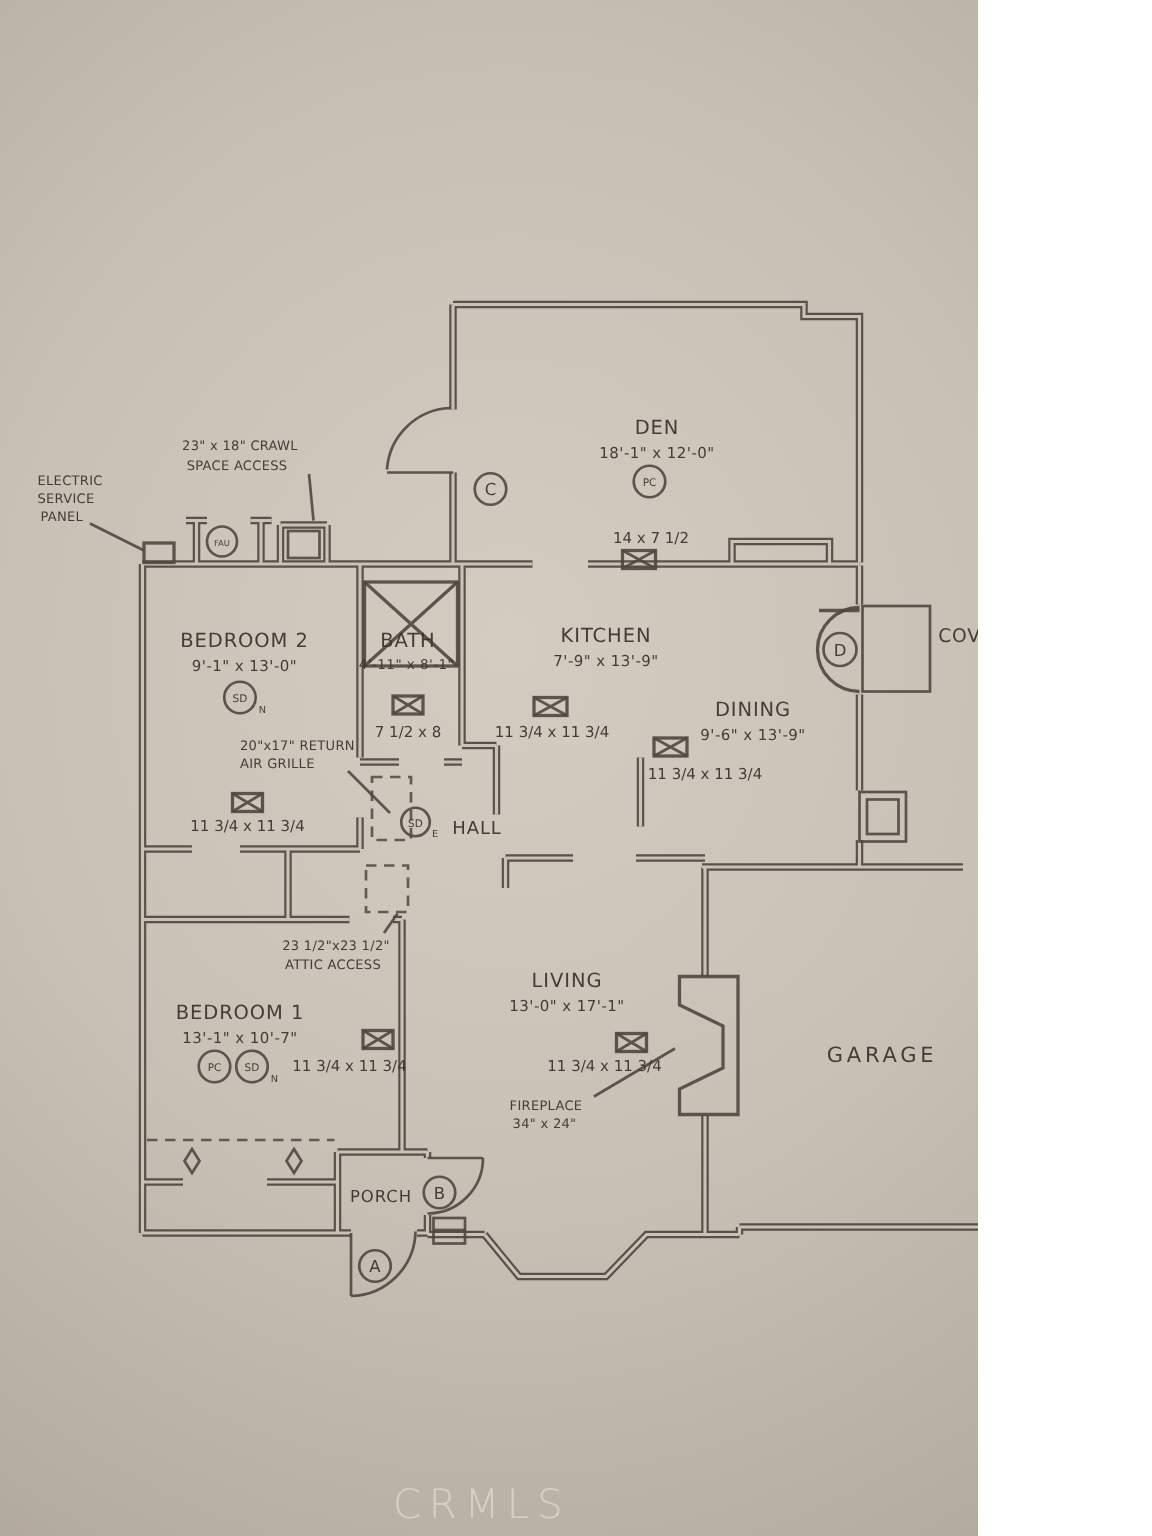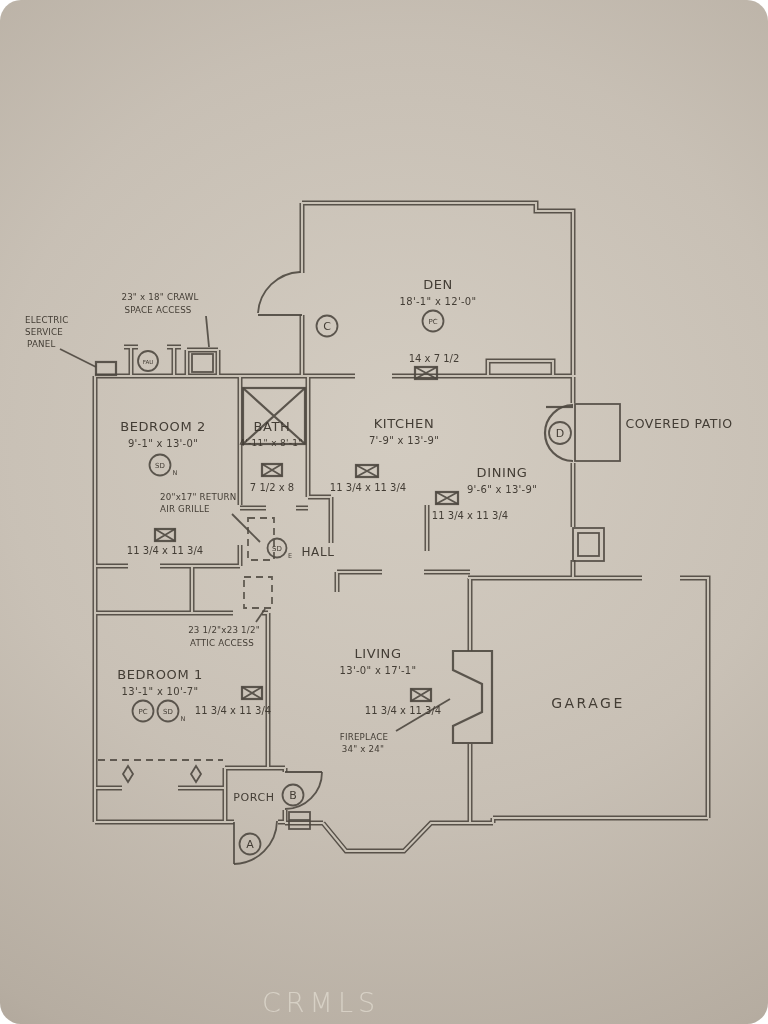--- a/index.html
+++ b/index.html
@@ -1,24 +1,23 @@
 <!DOCTYPE html>
 <html><head>
 <meta charset="utf-8">
 <style>
   html,body{margin:0;padding:0;}
   body{font-family:"DejaVu Sans", sans-serif;}
   .photo{
-    position:relative;width:768px;height:1024px;overflow:hidden;
+    position:relative;width:652px;height:1024px;overflow:hidden;
     background:
       radial-gradient(ellipse 115% 85% at 52% 42%,
         rgba(212,205,194,.95) 0%, rgba(202,194,183,.85) 45%,
         rgba(183,174,162,.9) 78%, rgba(160,150,138,.95) 100%),
       linear-gradient(180deg,#b4aba0 0%,#c0b8ad 35%,#c3bbb0 62%,#a99f94 100%);
-    border-radius: 21px;
   }
   svg{position:absolute;left:0;top:0;}
   .wo{stroke:#4e4840;stroke-width:5;fill:none;opacity:.92;}
   .wi{stroke:#c9c2b6;stroke-width:2.1;fill:none;}
   .ln{stroke:#4e4840;stroke-width:1.8;fill:none;opacity:.9;}
   .ln2{stroke:#4e4840;stroke-width:2.2;fill:none;opacity:.9;}
   .dash{stroke:#4e4840;stroke-width:1.8;fill:none;stroke-dasharray:7 5;opacity:.85;}
   text{fill:#3c362e;opacity:.95;}
   .rm{font-size:13px;letter-spacing:.6px;}
   .dim{font-size:10px;letter-spacing:.3px;}

